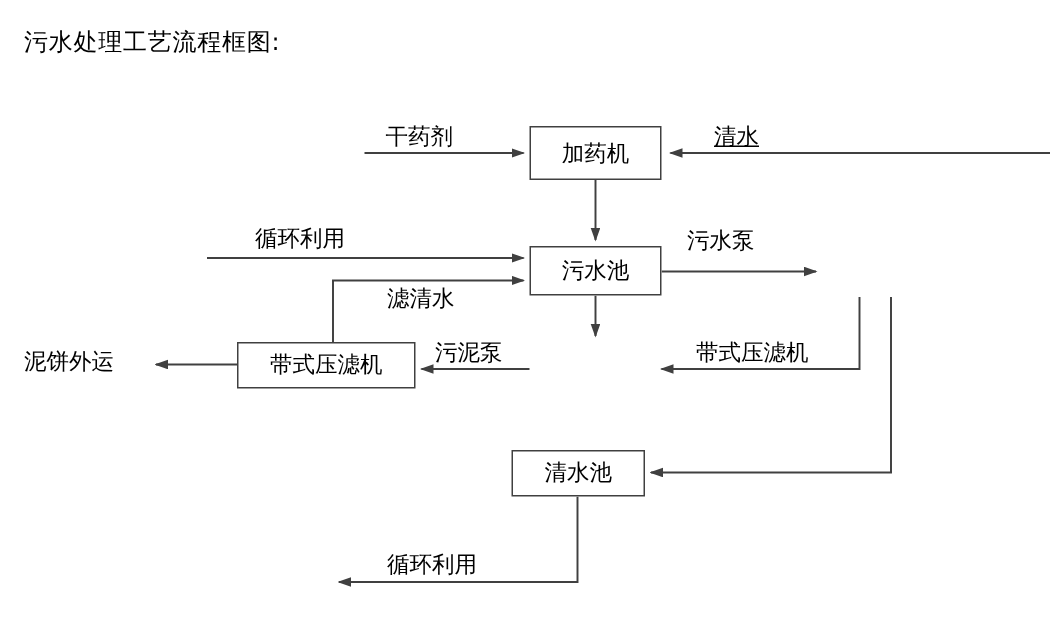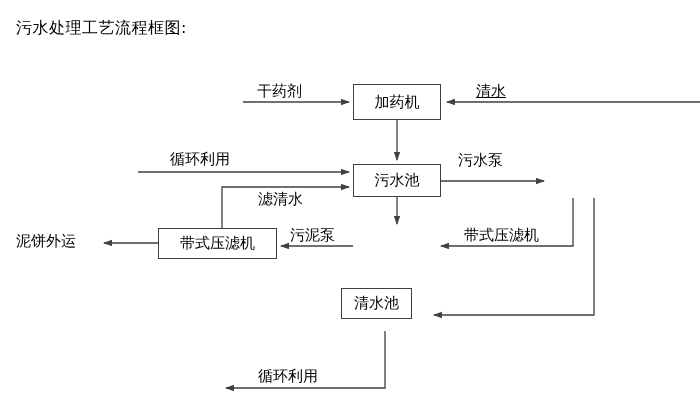--- a/index.html
+++ b/index.html
@@ -104,21 +104,21 @@
   <div class="node" style="left:353px;top:164px;width:88px;height:33px;justify-content:center;">
     <span>污水池</span>
   </div>
 
 
   <div class="node" style="left:158px;top:228px;width:119px;height:31px;">
     <span>带式压滤机</span>
   </div>
 
 
-  <div class="node" style="left:341px;top:288px;width:71px;height:31px;">
+  <div class="node" style="left:341px;top:300px;width:89px;height:31px;">
     <span>清水池</span>
   </div>
 
   <div class="label" style="left:257px;top:82px;">干药剂</div>
 
   <div class="label" style="left:476px;top:82px;text-decoration:underline;">清水</div>
 
   <div class="label" style="left:170px;top:150px;">循环利用</div>
 
   <div class="label" style="left:458px;top:151px;">污水泵</div>

